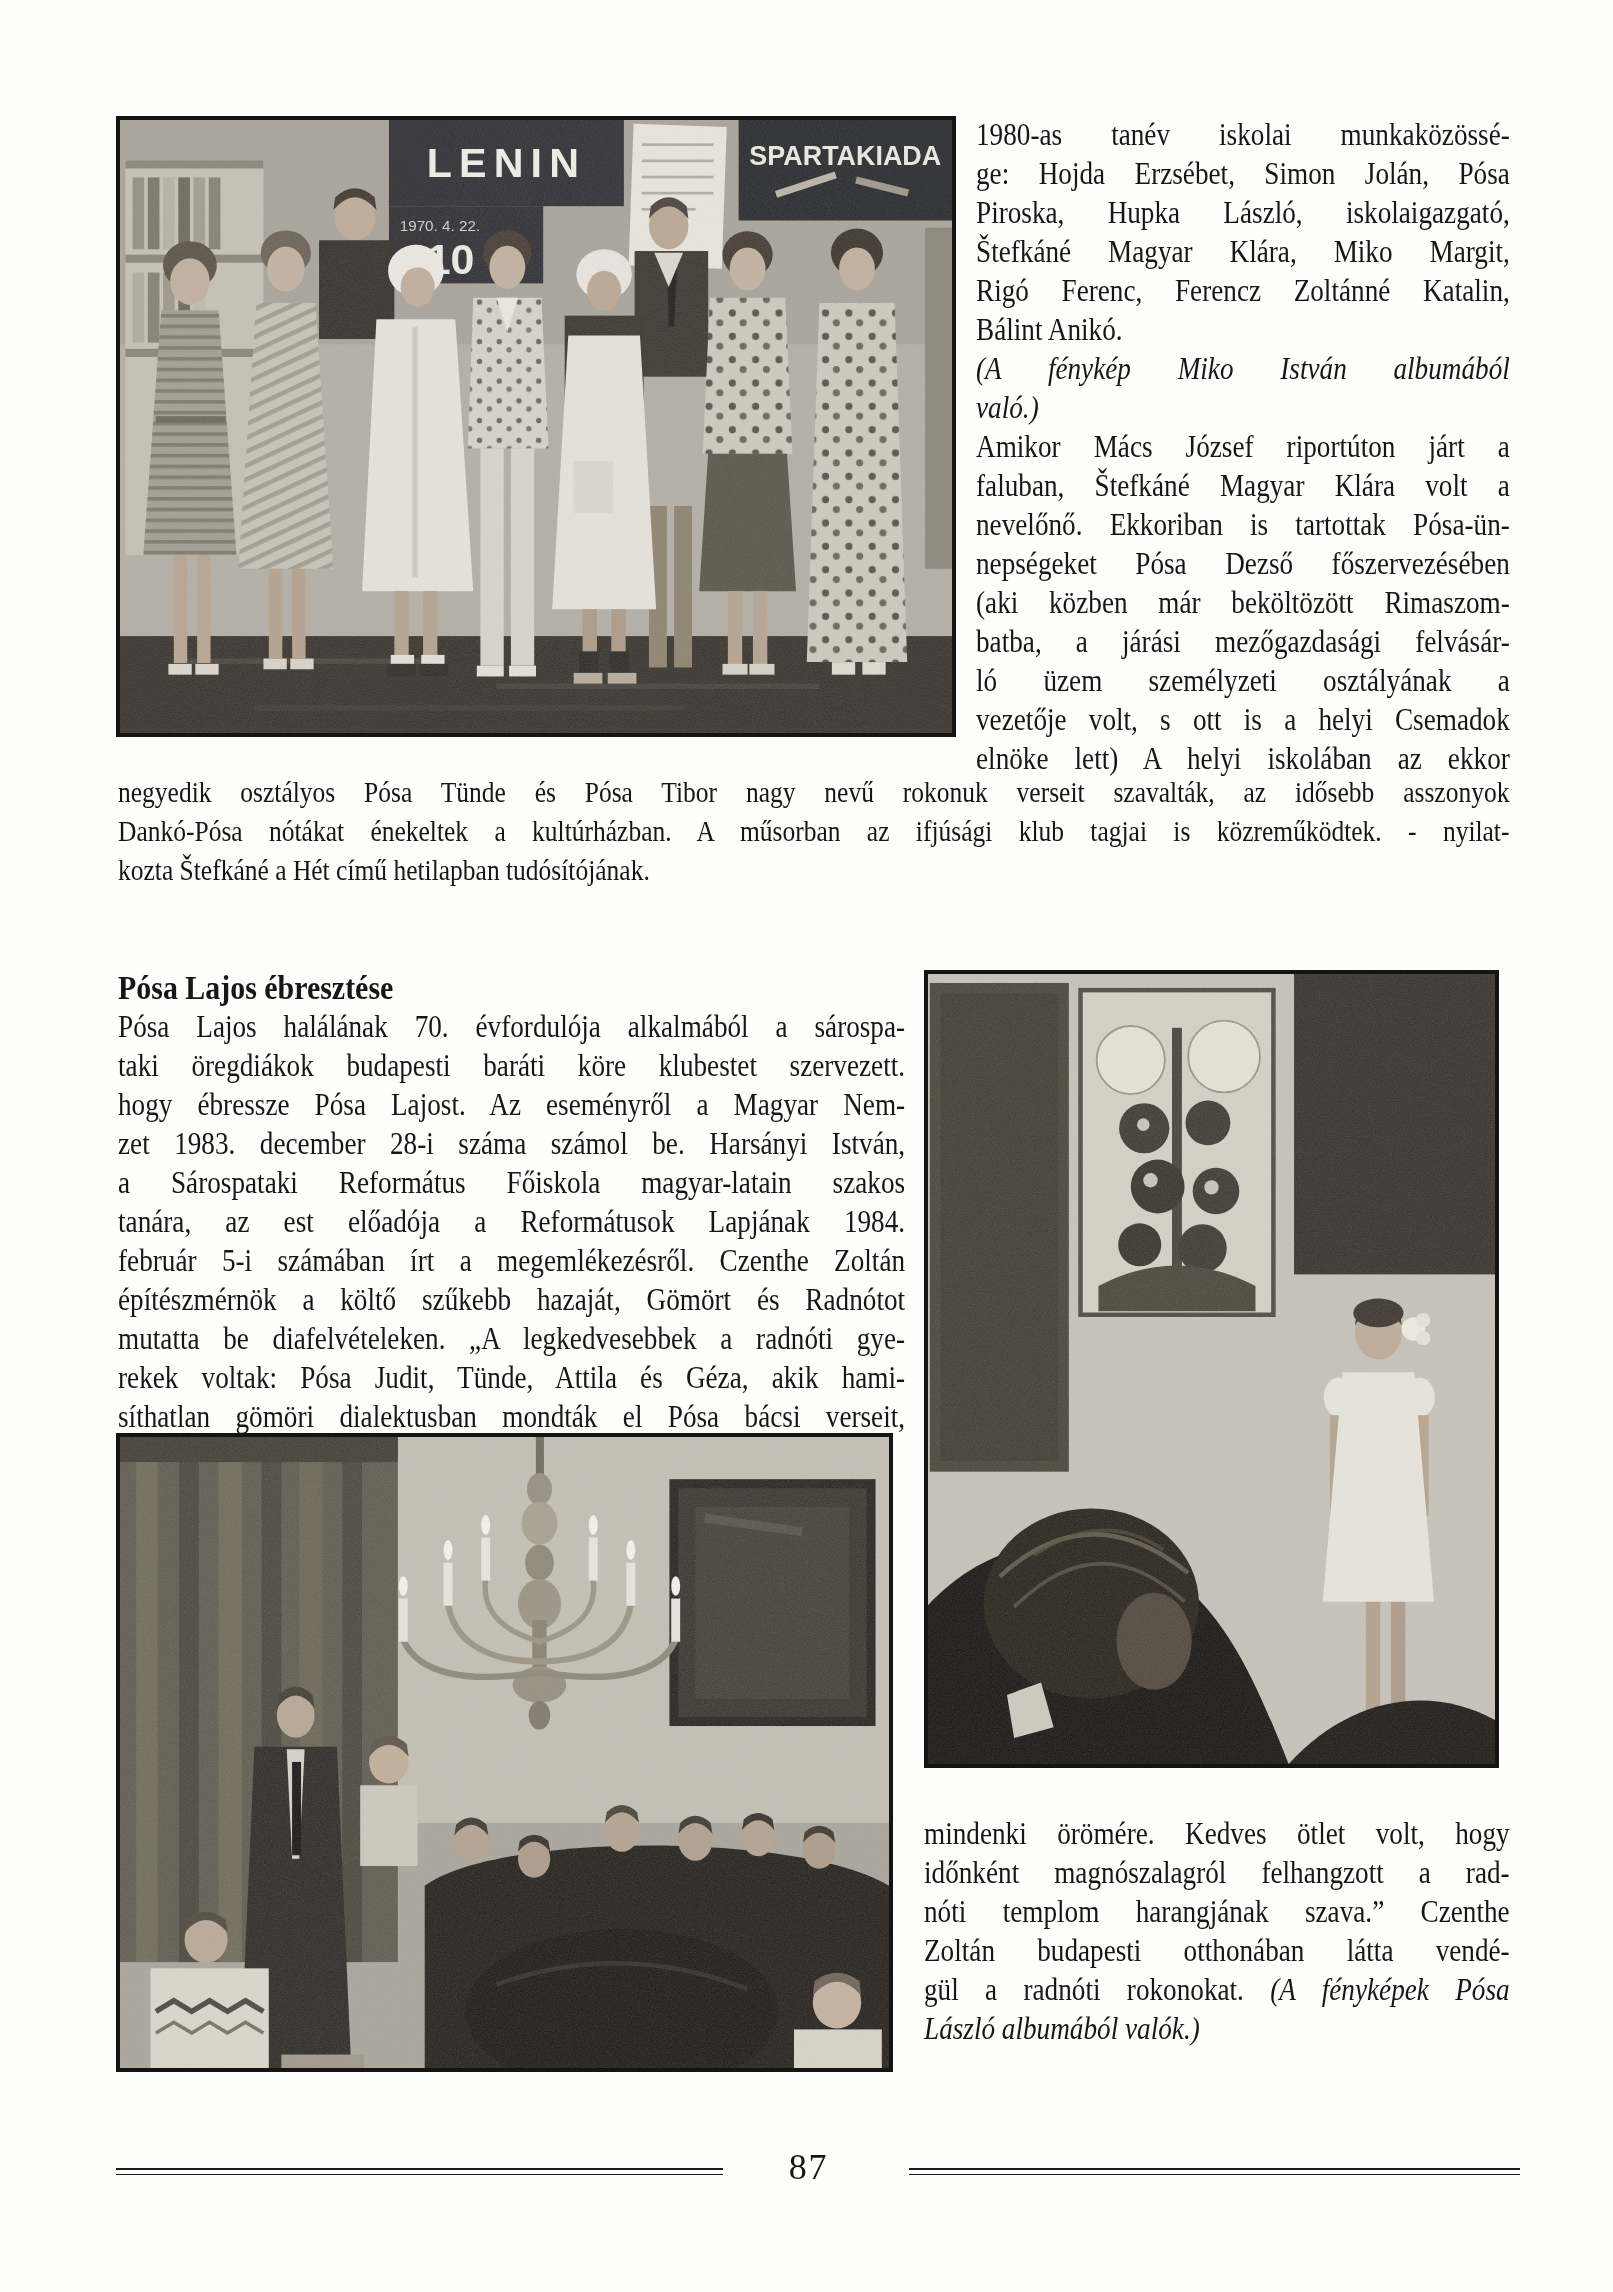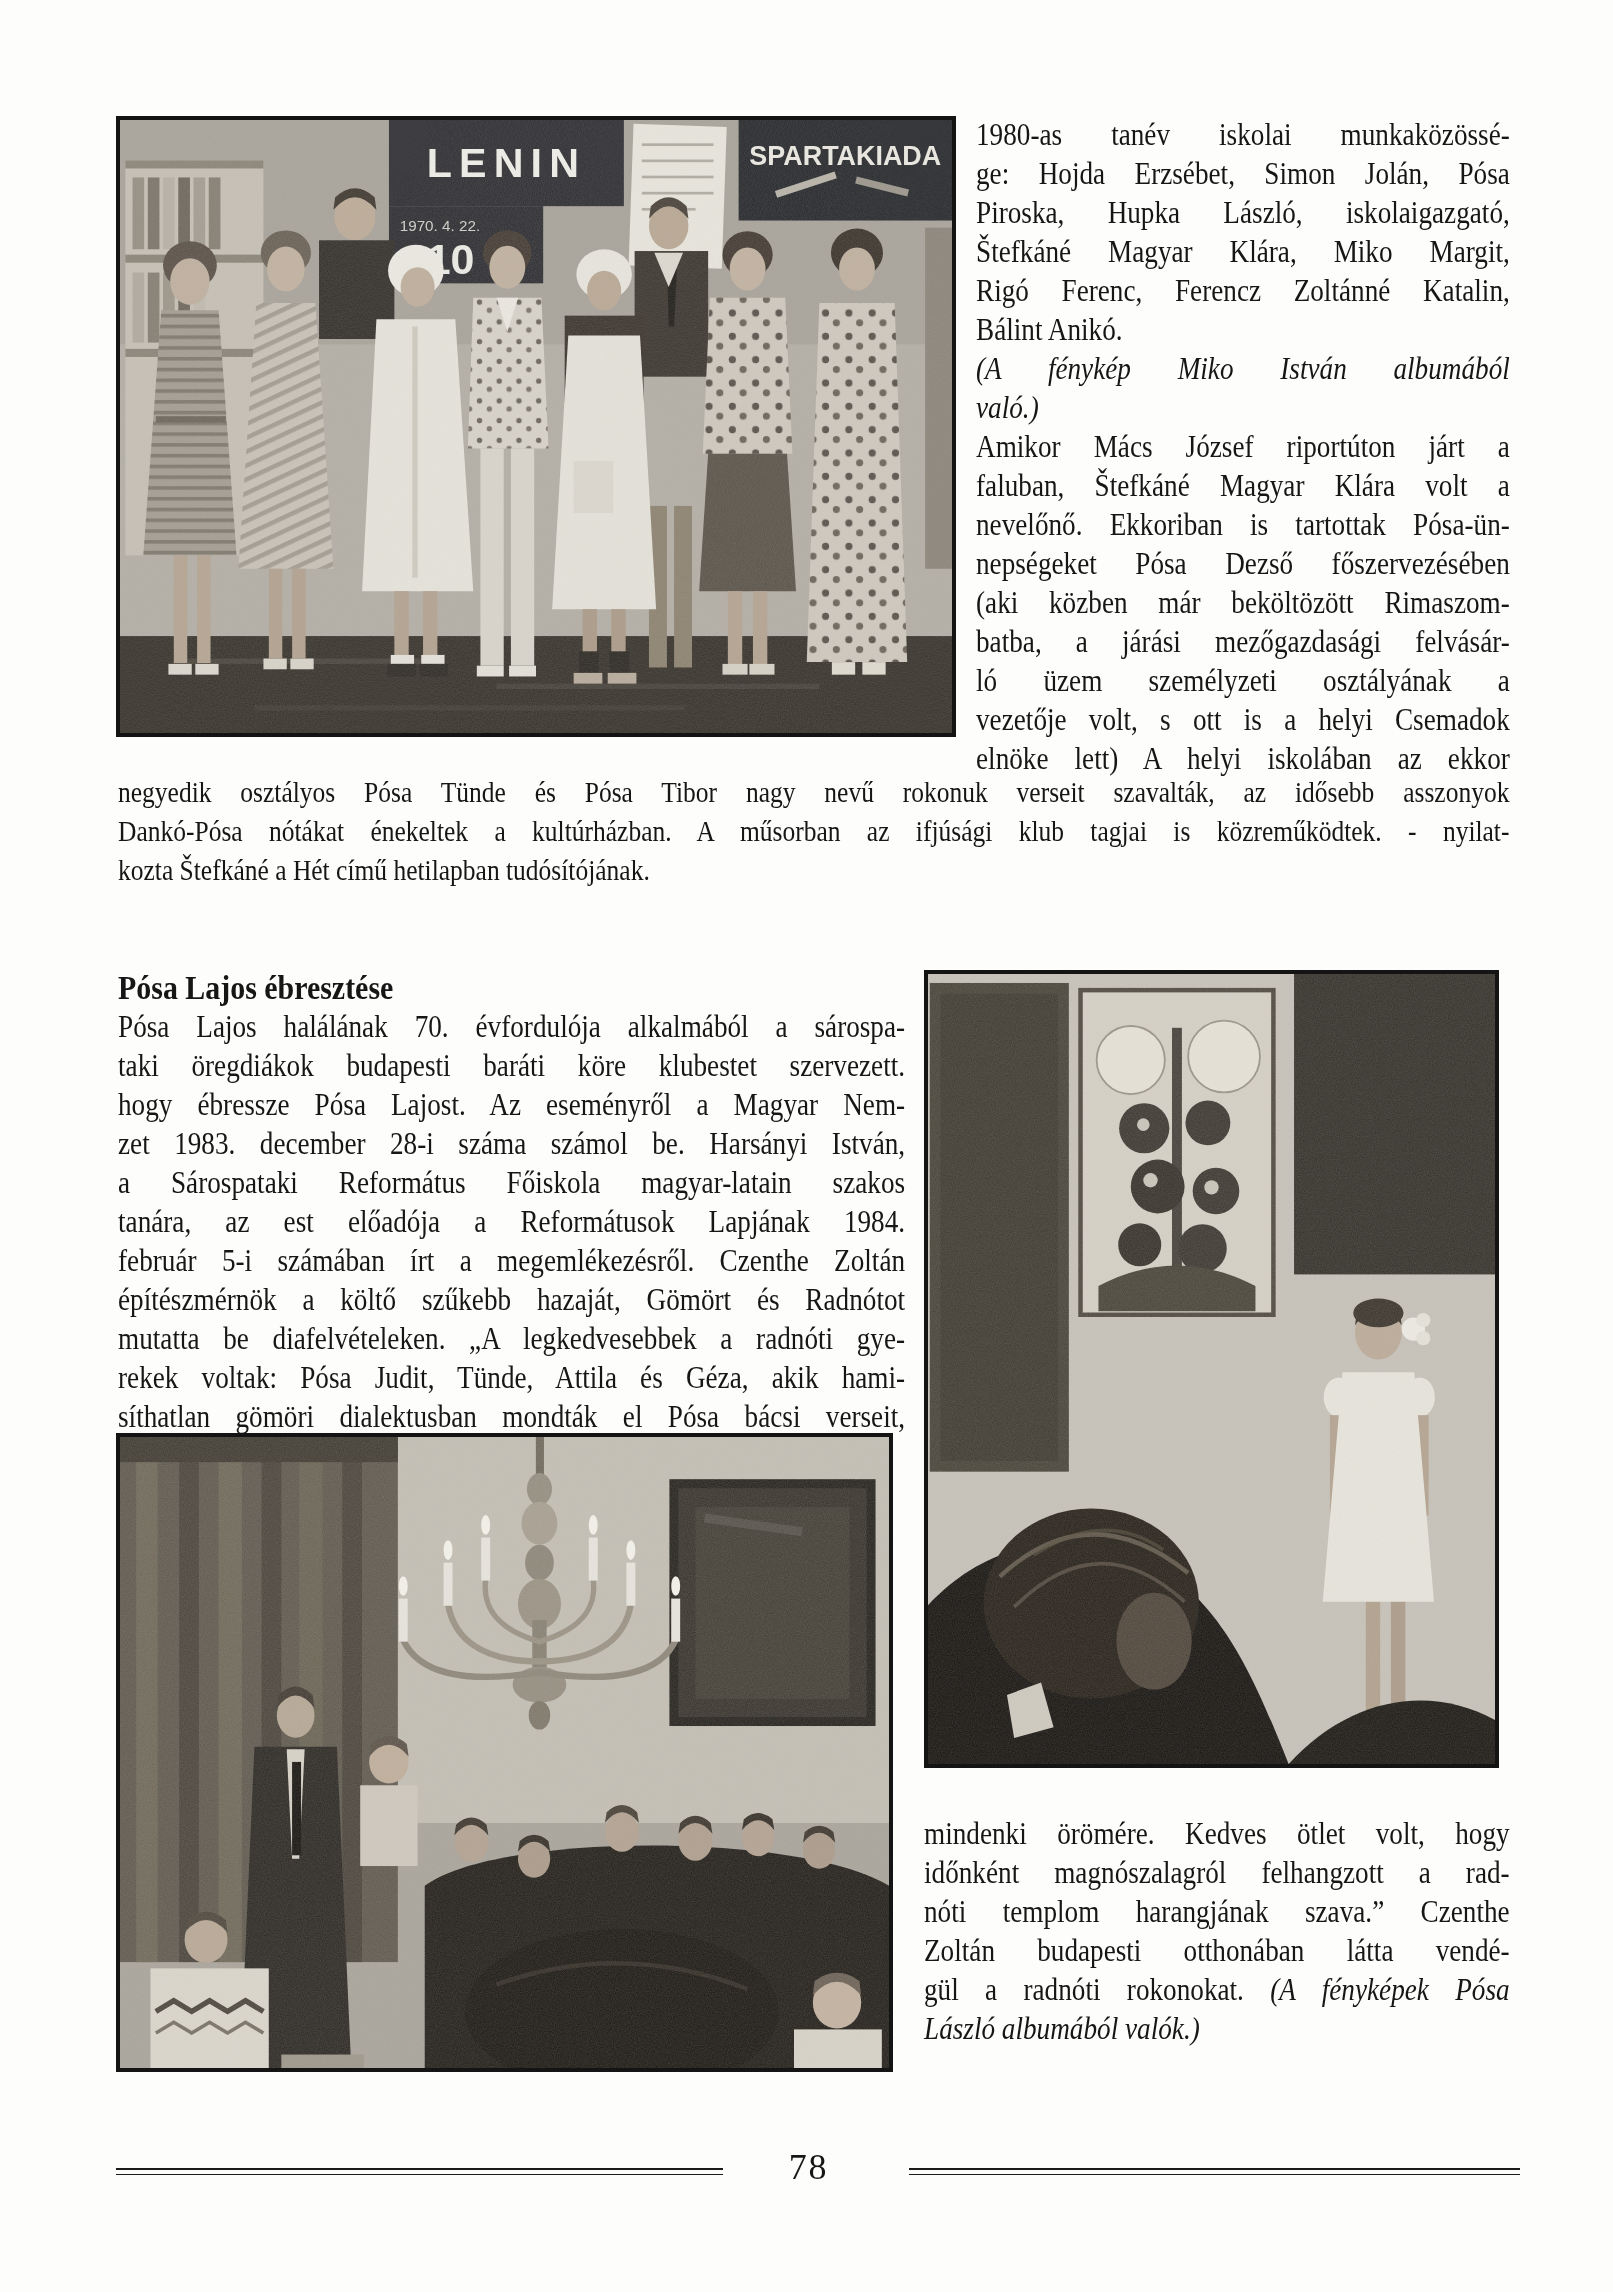--- a/index.html
+++ b/index.html
@@ -396,18 +396,18 @@
       <div class="line just"><span>mindenki örömére. Kedves ötlet volt, hogy</span></div>
       <div class="line just"><span>időnként magnószalagról felhangzott a rad-</span></div>
       <div class="line just"><span>nóti templom harangjának szava.” Czenthe</span></div>
       <div class="line just"><span>Zoltán budapesti otthonában látta vendé-</span></div>
       <div class="line just"><span>gül a radnóti rokonokat. </span><span class="it">(A fényképek Pósa</span></div>
       <div class="line"><span class="it">László albumából valók.)</span></div>
     </div>
 
   <div class="footer-rule" style="left:116px;top:2168px;width:607px;"></div>
   <div class="pagenum" style="left:768px;top:2146px;width:81px;text-align:center;">
-    <span>78</span>
+    <span>87</span>
   </div>
   <div class="footer-rule" style="left:909px;top:2168px;width:611px;"></div>
 
 </div>
 
 
 </body></html>

